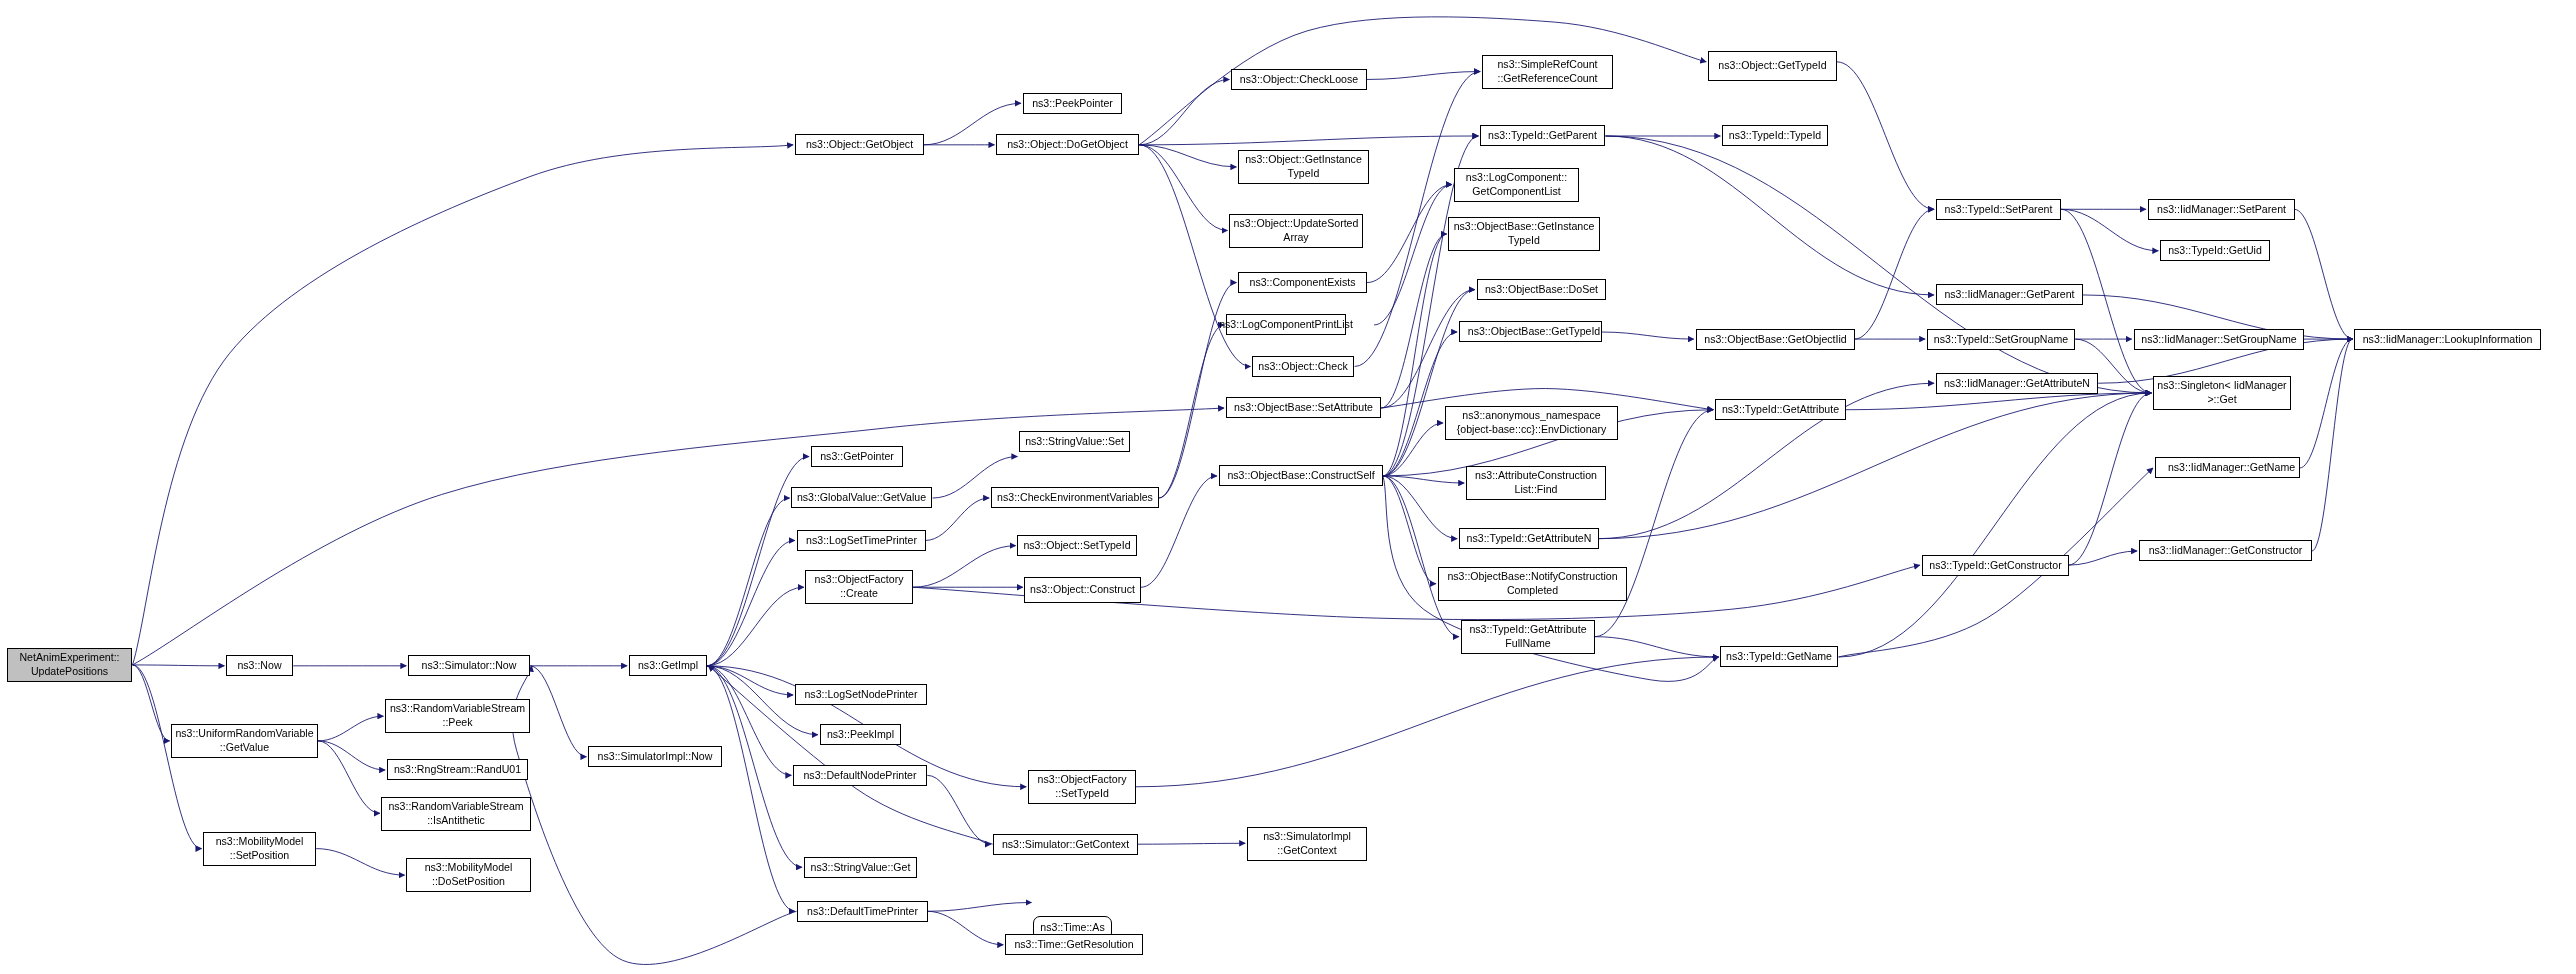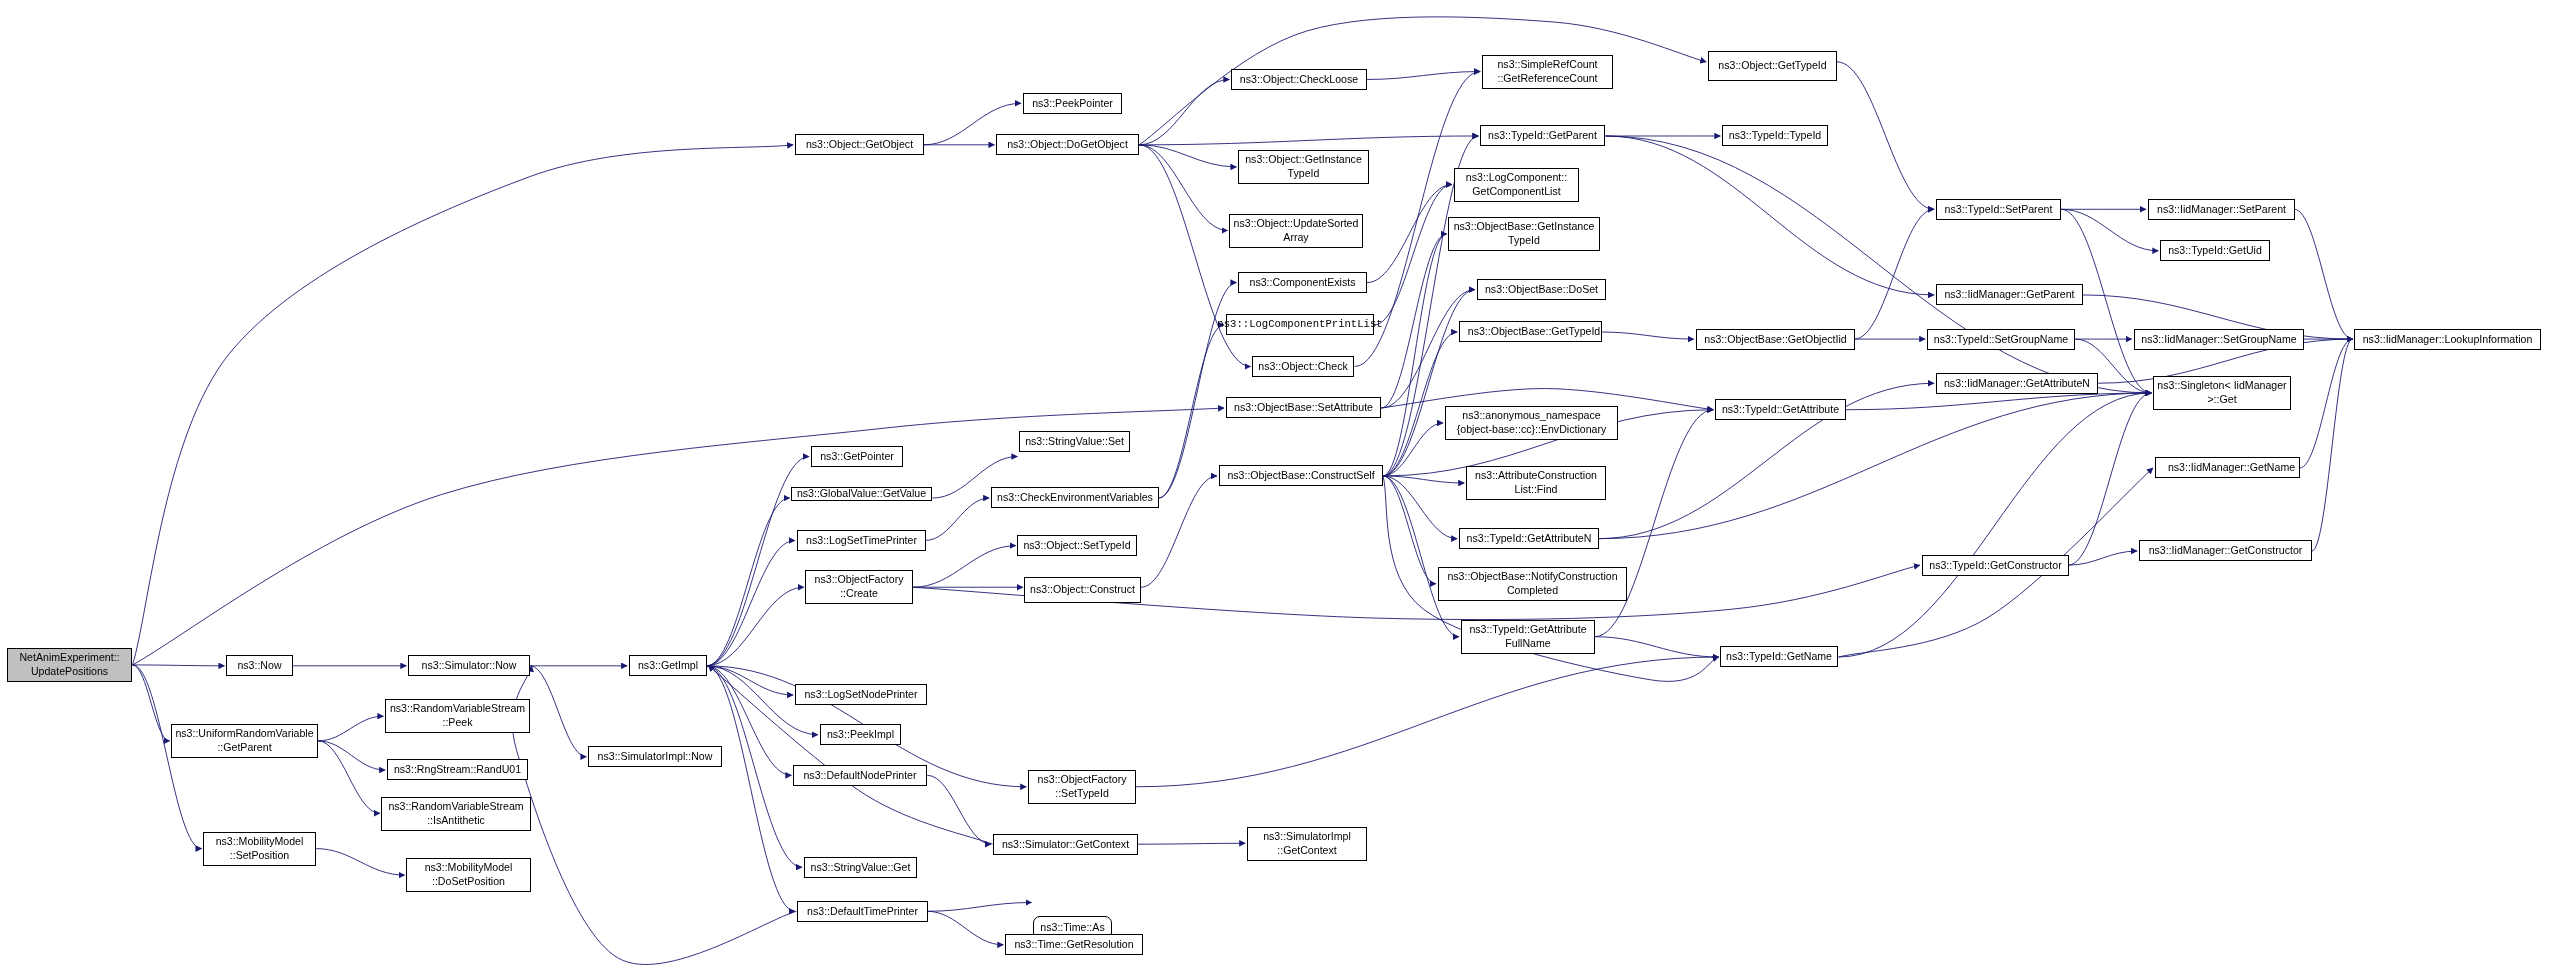--- a/index.html
+++ b/index.html
@@ -154,21 +154,21 @@
       <span>UpdatePositions</span>
     </div>
     <div class="node" style="left: 226px; top: 655px; width: 67px; height: 21px;">
       <span>ns3::Now</span>
     </div>
     <div class="node" style="left: 408px; top: 655px; width: 122px; height: 21px;">
       <span>ns3::Simulator::Now</span>
     </div>
     <div class="node" style="left: 171px; top: 724px; width: 147px; height: 34px;">
       <span>ns3::UniformRandomVariable</span>
-      <span>::GetParent</span>
+      <span>::GetValue</span>
     </div>
     <div class="node" style="left: 385px; top: 699px; width: 145px; height: 34px;">
       <span>ns3::RandomVariableStream</span>
       <span>::Peek</span>
     </div>
     <div class="node" style="left: 387px; top: 759px; width: 141px; height: 21px;">
       <span>ns3::RngStream::RandU01</span>
     </div>
     <div class="node" style="left: 381px; top: 797px; width: 150px; height: 34px;">
       <span>ns3::RandomVariableStream</span>
@@ -193,21 +193,21 @@
     </div>
     <div class="node" style="left: 1023px; top: 93px; width: 99px; height: 21px;">
       <span>ns3::PeekPointer</span>
     </div>
     <div class="node" style="left: 996px; top: 134px; width: 143px; height: 21px;">
       <span>ns3::Object::DoGetObject</span>
     </div>
     <div class="node" style="left: 811px; top: 446px; width: 92px; height: 21px;">
       <span>ns3::GetPointer</span>
     </div>
-    <div class="node" style="left: 791px; top: 487px; width: 141px; height: 14px;">
+    <div class="node" style="left: 791px; top: 487px; width: 141px; height: 21px;">
       <span>ns3::GlobalValue::GetValue</span>
     </div>
     <div class="node" style="left: 797px; top: 530px; width: 129px; height: 21px;">
       <span>ns3::LogSetTimePrinter</span>
     </div>
     <div class="node" style="left: 805px; top: 570px; width: 108px; height: 34px;">
       <span>ns3::ObjectFactory</span>
       <span>::Create</span>
     </div>
     <div class="node" style="left: 795px; top: 684px; width: 132px; height: 21px;">
@@ -232,21 +232,21 @@
       <span>ns3::Object::GetInstance</span>
       <span>TypeId</span>
     </div>
     <div class="node" style="left: 1229px; top: 214px; width: 134px; height: 34px;">
       <span>ns3::Object::UpdateSorted</span>
       <span>Array</span>
     </div>
     <div class="node" style="left: 1238px; top: 272px; width: 129px; height: 21px;">
       <span>ns3::ComponentExists</span>
     </div>
-    <div class="node" style="left: 1226px; top: 314px; width: 148px; height: 21px; font-family: Liberation Mono, monospace;">
+    <div class="node" style="left: 1226px; top: 314px; width: 120px; height: 21px;">
       <span>ns3::LogComponentPrintList</span>
     </div>
     <div class="node" style="left: 1252px; top: 356px; width: 102px; height: 21px;">
       <span>ns3::Object::Check</span>
     </div>
     <div class="node" style="left: 1226px; top: 397px; width: 155px; height: 21px;">
       <span>ns3::ObjectBase::SetAttribute</span>
     </div>
     <div class="node" style="left: 1019px; top: 431px; width: 111px; height: 21px;">
       <span>ns3::StringValue::Set</span>

